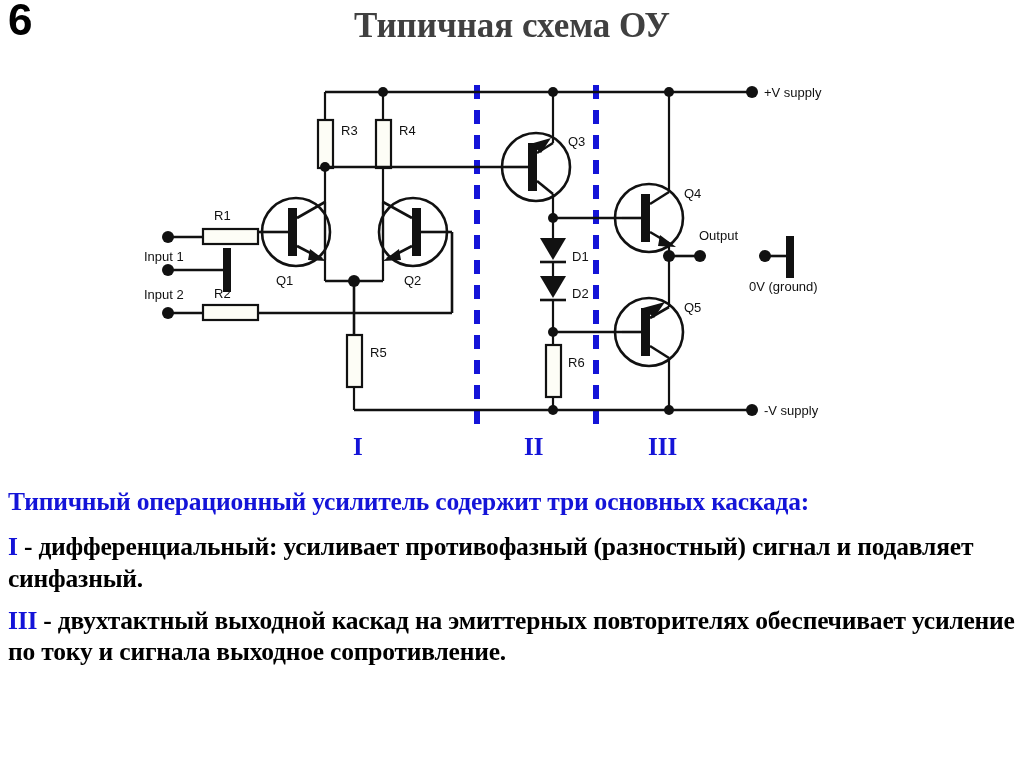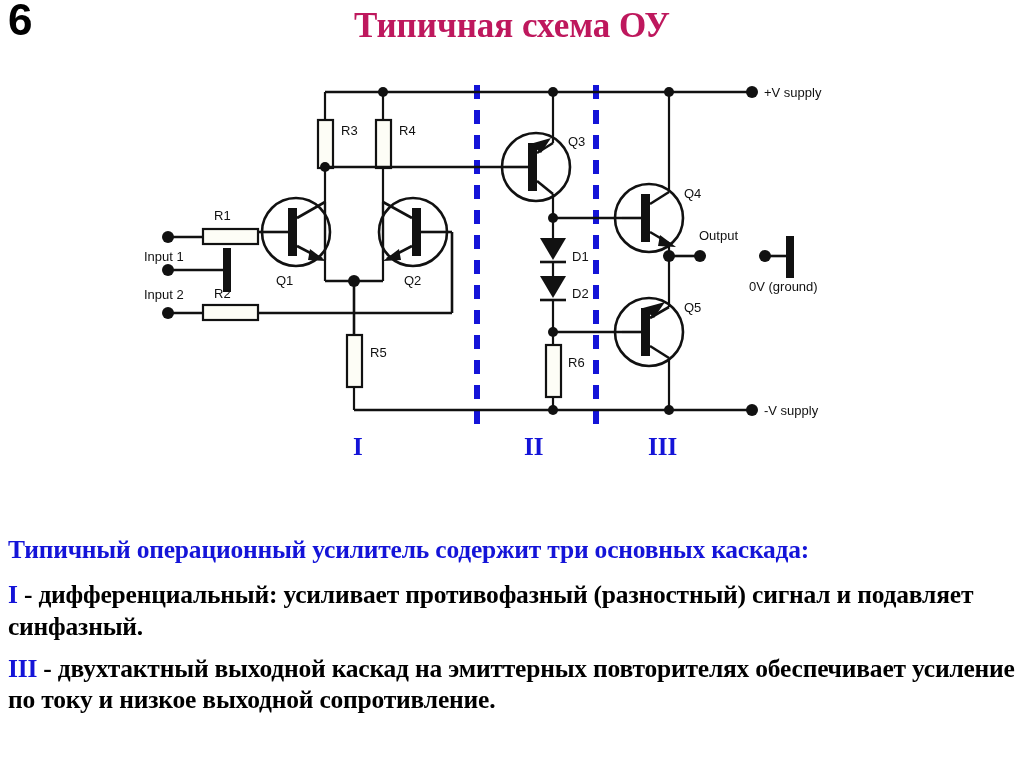--- a/index.html
+++ b/index.html
@@ -33,39 +33,38 @@
   }
   .slide-title {
     position: absolute;
     left: 0;
     top: 6px;
     width: 1024px;
     text-align: center;
     font-family: "Liberation Serif", serif;
     font-weight: bold;
     font-size: 35px;
-    color: #be185d;
+    color: #404040;
     letter-spacing: 0px;
   }
   #circuit-area {
     position: absolute;
     left: 0;
     top: 60px;
     width: 1024px;
     height: 420px;
   }
   #circuit-svg {
     display: block;
   }
   .body-text-block {
     position: absolute;
     left: 8px;
     top: 486px;
     width: 1010px;
-    margin-top: 48px;
   }
   .para {
     font-family: "Liberation Serif", serif;
     font-weight: bold;
     font-size: 25.5px;
     line-height: 1.23;
     color: #000000;
     margin: 0 0 11px 0;
     letter-spacing: -0.2px;
   }
@@ -297,16 +296,16 @@
 
       <text class="stageLbl" x="353" y="395">I</text>
       <text class="stageLbl" x="524" y="395">II</text>
       <text class="stageLbl" x="648" y="395">III</text>
     </svg>
   </div>
 
   <div class="body-text-block">
     <p class="para lead">Типичный операционный усилитель содержит три основных каскада:</p>
     <p class="para"><span class="marker">I</span><span> - дифференциальный: усиливает противофазный (разностный) сигнал и подавляет синфазный.</span></p>
-    <p class="para"><span class="marker">III</span><span> - двухтактный выходной каскад на эмиттерных повторителях обеспечивает усиление по току и низкое выходной сопротивление.</span></p>
+    <p class="para"><span class="marker">III</span><span> - двухтактный выходной каскад на эмиттерных повторителях обеспечивает усиление по току и сигнала выходное сопротивление.</span></p>
   </div>
 
 </div>
 
 </body></html>

